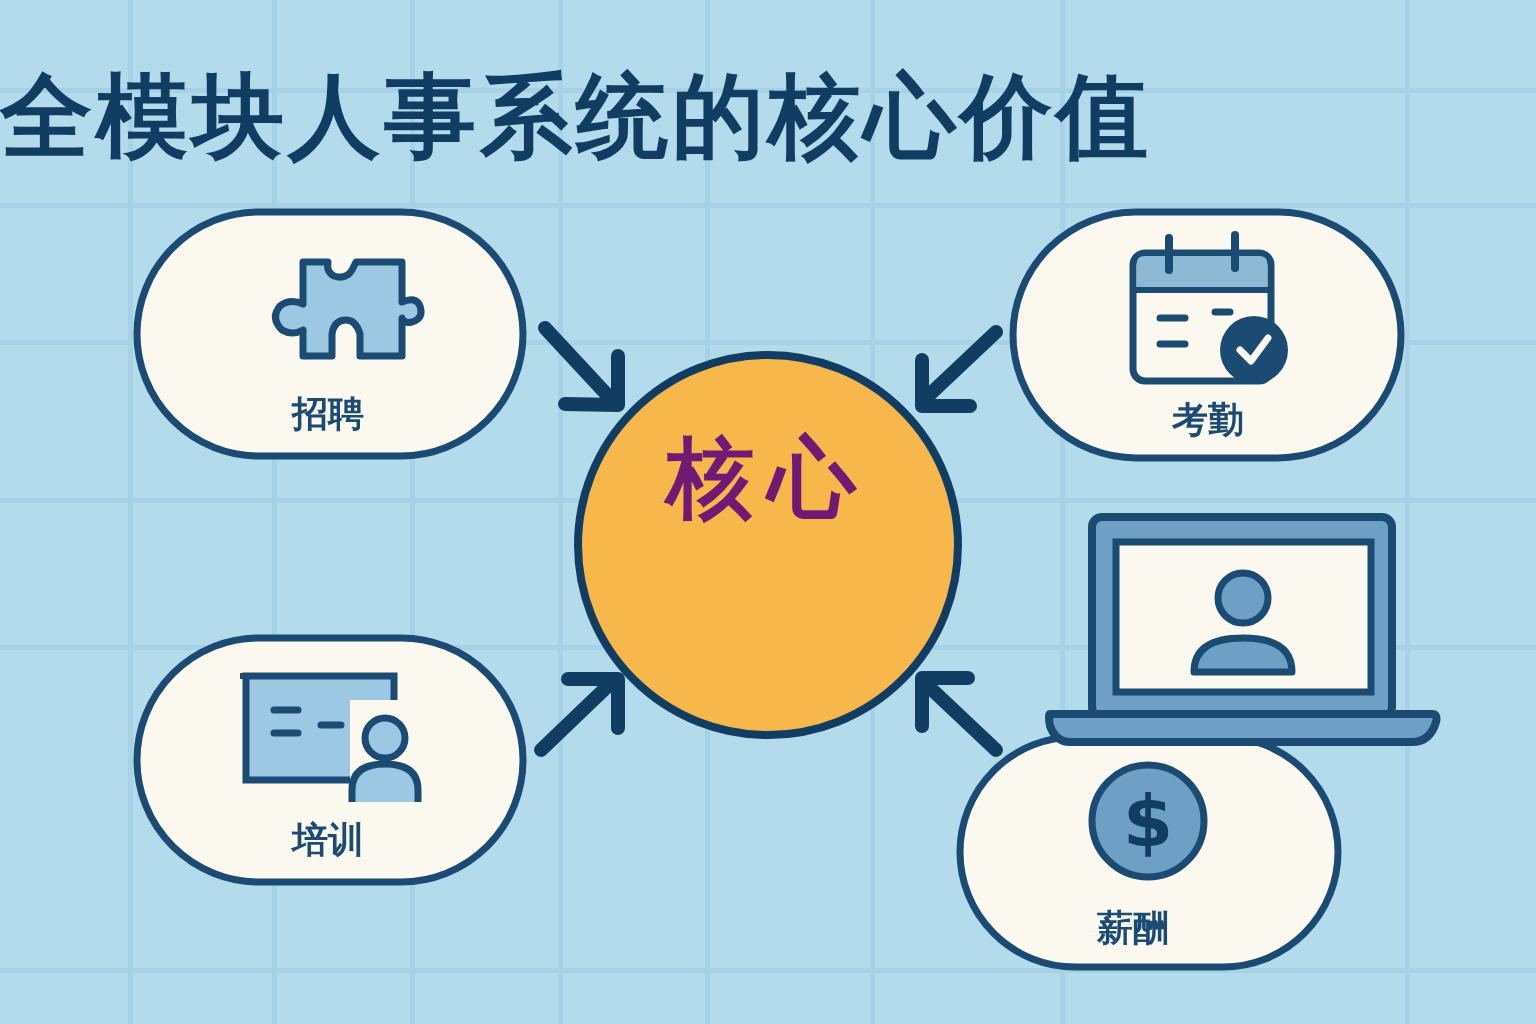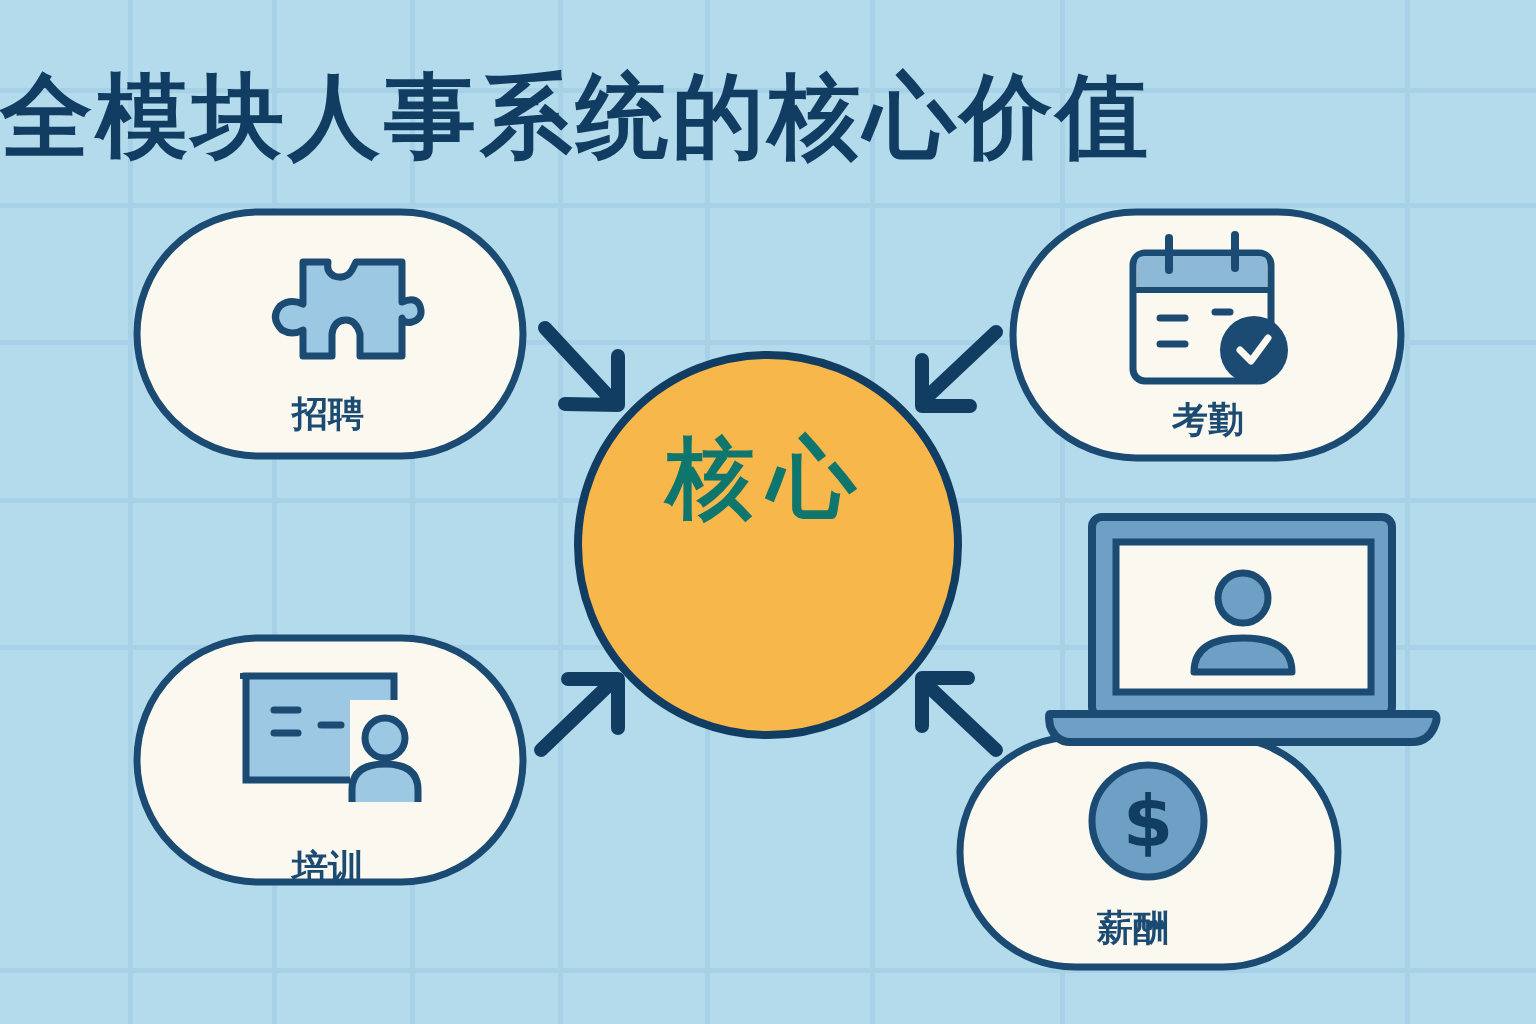--- a/index.html
+++ b/index.html
@@ -17,21 +17,21 @@
     text-align: left; font-size: 92px; font-weight: bold;
     color: #123d63; letter-spacing: 4px; line-height: 110px;
   }
   svg.art { position: absolute; left: 0; top: 0; }
   .label {
     position: absolute; font-size: 36px; font-weight: bold; color: #1b4a72;
     text-align: center; width: 200px; line-height: 56px;
   }
   .core-text {
     position: absolute; left: 593px; top: 422px; width: 350px;
-    text-align: center; font-size: 88px; font-weight: bold; color: #0f766e;
+    text-align: center; font-size: 88px; font-weight: bold; color: #701a75;
     line-height: 112px; letter-spacing: 14px;
   }
 </style>
 </head>
 <body>
 
 <div class="grid">
   <div class="v" style="left:128px"></div>
   <div class="v" style="left:272px"></div>
   <div class="v" style="left:410px"></div>
@@ -127,14 +127,14 @@
     <text x="1148" y="846" text-anchor="middle" font-family="DejaVu Sans, sans-serif" font-size="72" font-weight="bold" fill="#123d63">$</text>
   </g>
 </svg>
 
 <div class="core-text">
   <div>核心</div>
 </div>
 
 <div class="label" style="left:228px; top:386px;">招聘</div>
 <div class="label" style="left:1108px; top:392px;">考勤</div>
-<div class="label" style="left:228px; top:812px;margin-top:28px;">培训</div>
+<div class="label" style="left:228px; top:812px;">培训</div>
 <div class="label" style="left:1033px; top:900px;">薪酬</div>
 
 </body></html>

